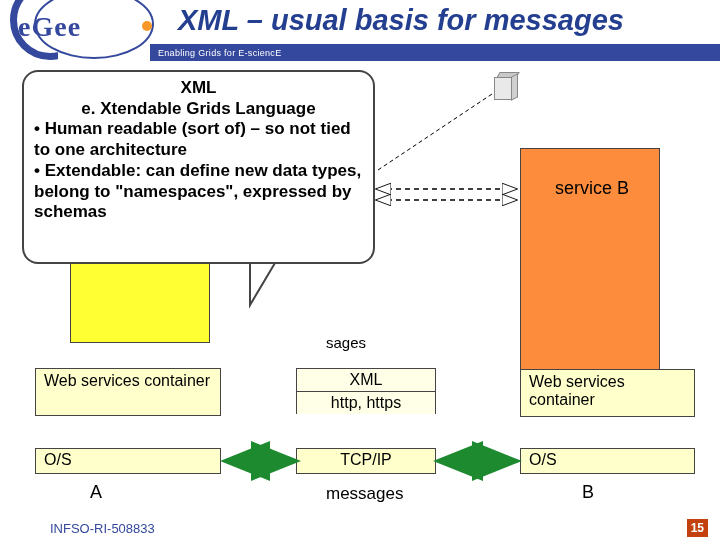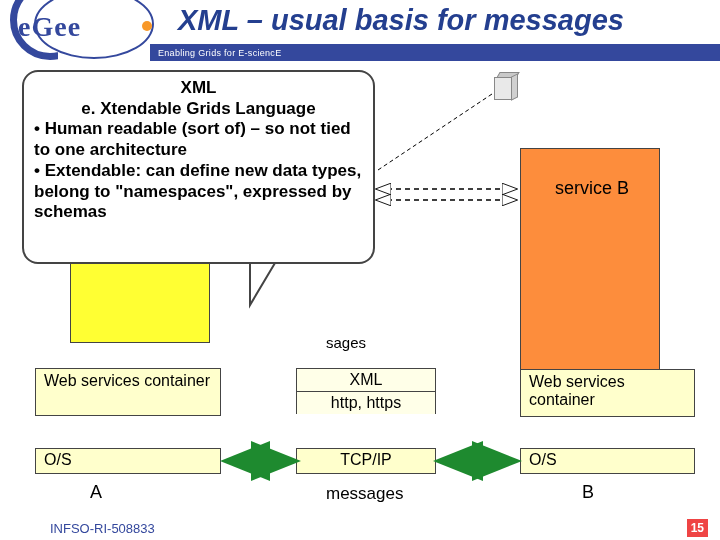--- a/index.html
+++ b/index.html
@@ -50,21 +50,21 @@
   .crate { position:absolute; left:494px; top:2px; width:24px; height:30px; }
   .crate .top { position:absolute; left:4px; top:0; width:20px; height:6px; transform:skewX(-30deg); background:#c9c9c9; border:1px solid #888; }
   .crate .front { position:absolute; left:0; top:5px; width:18px; height:23px; background:#e9e9e9; border:1px solid #888; }
   .crate .side { position:absolute; left:17px; top:3px; width:7px; height:24px; transform:skewY(-25deg); background:#d0d0d0; border:1px solid #888; }
 
   
   .arrows { position:absolute; inset:0; width:100%; height:100%; pointer-events:none; }
 
   
   .foot-l { position:absolute; left:10px; bottom:4px; color:#34489d; font-size:13px;margin-left:40px; }
-  .foot-r { position:absolute; right:12px; bottom:3px; background:#ef4444; color:#fff; font-size:12px; font-weight:bold; padding:2px 4px; }
+  .foot-r { position:absolute; right:12px; bottom:3px; background:#c2410c; color:#fff; font-size:12px; font-weight:bold; padding:2px 4px; }
 </style>
 </head>
 <body>
 
 <div class="hdr">
   <div class="logo-orbit">
     <div class="orbit-bg"></div>
     <div class="orbit-arc1"></div>
 
     <div class="orbit-dot" style="left:142px; top:36px;"></div>

